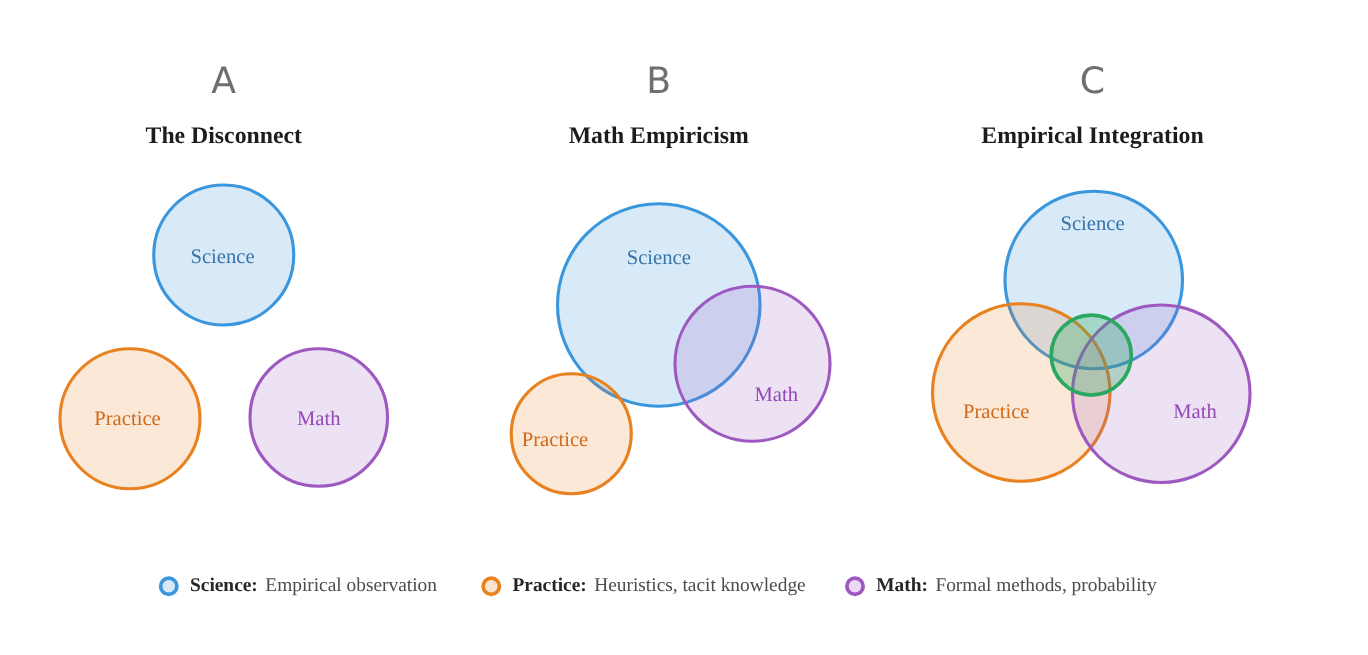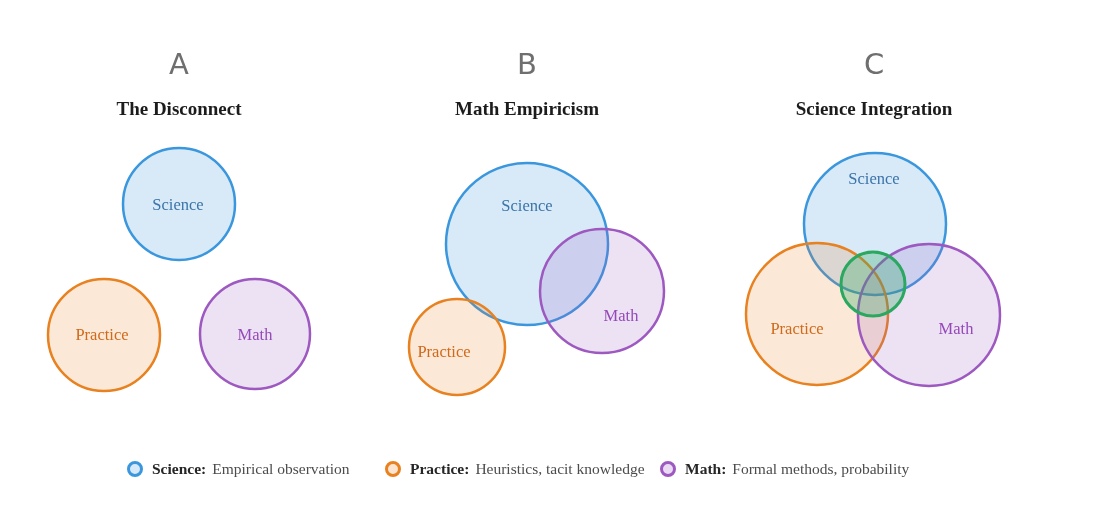--- a/index.html
+++ b/index.html
@@ -44,21 +44,21 @@
     width:961px;height:28px;
   }
   .legend-item{
     position:absolute;
     top:0;
     display:flex;
     align-items:center;
   }
   .legend-item-1{left:127px;}
   .legend-item-2{left:385px;}
-  .legend-item-3{left:660px;}
+  .legend-item-3{left:676px;}
   .legend-marker{
     display:inline-block;
     width:10px;height:10px;
     border-radius:50%;
     border:3px solid #999;
     margin-right:9px;
     flex:0 0 auto;
   }
   .legend-text{
     font-family:"Liberation Serif",serif;
@@ -106,21 +106,21 @@
     <div class="panel-title">The Disconnect</div>
   </div>
 
   <div class="panel-header panel-header-b">
     <div class="panel-letter">B</div>
     <div class="panel-title">Math Empiricism</div>
   </div>
 
   <div class="panel-header panel-header-c">
     <div class="panel-letter">C</div>
-    <div class="panel-title">Science Integration</div>
+    <div class="panel-title">Empirical Integration</div>
   </div>
 
   <div class="legend">
     <div class="legend-item legend-item-1">
       <span class="legend-marker" style="border-color: rgb(59, 151, 221); background: rgb(215, 233, 249);"></span>
       <span class="legend-text"><span class="legend-term">Science:</span><span class="legend-desc">Empirical observation</span></span>
     </div>
     <div class="legend-item legend-item-2">
       <span class="legend-marker" style="border-color: rgb(232, 129, 31); background: rgb(251, 229, 208);"></span>
       <span class="legend-text"><span class="legend-term">Practice:</span><span class="legend-desc">Heuristics, tacit knowledge</span></span>

